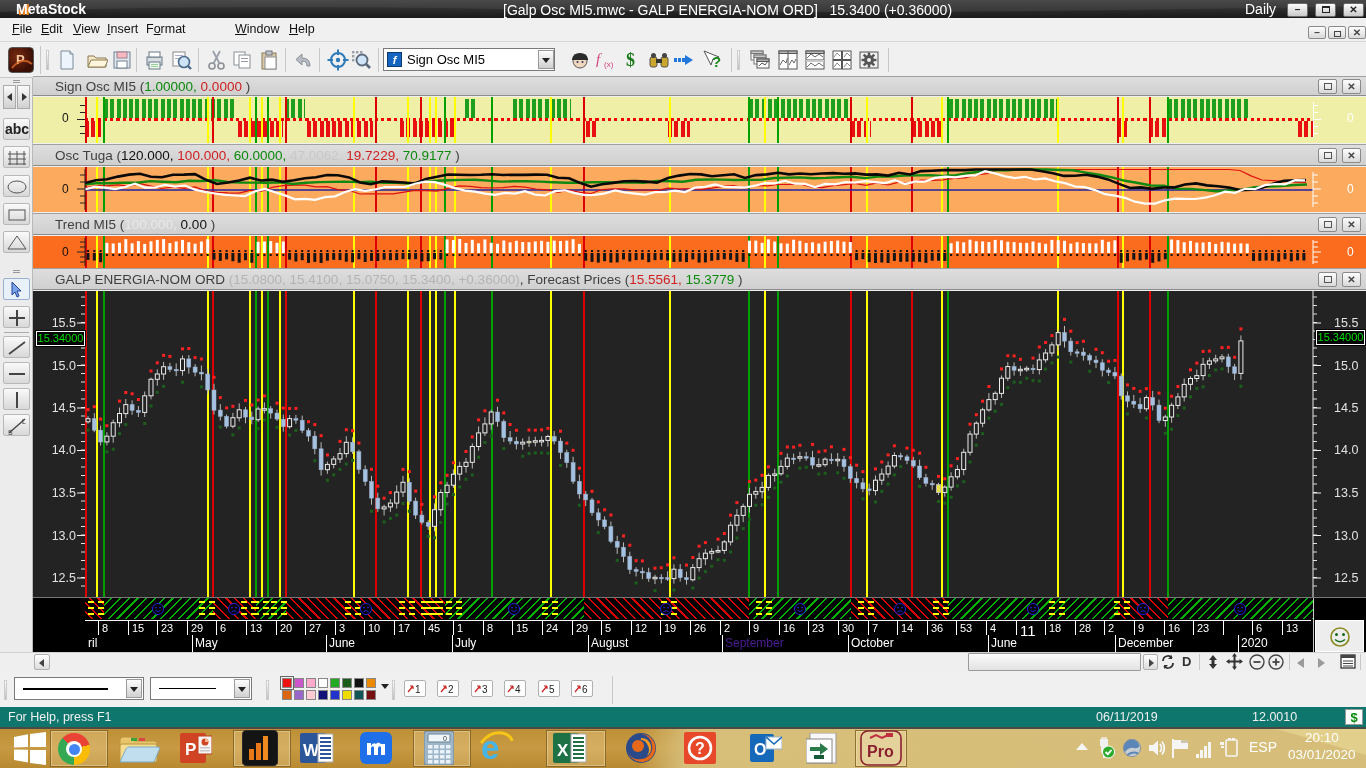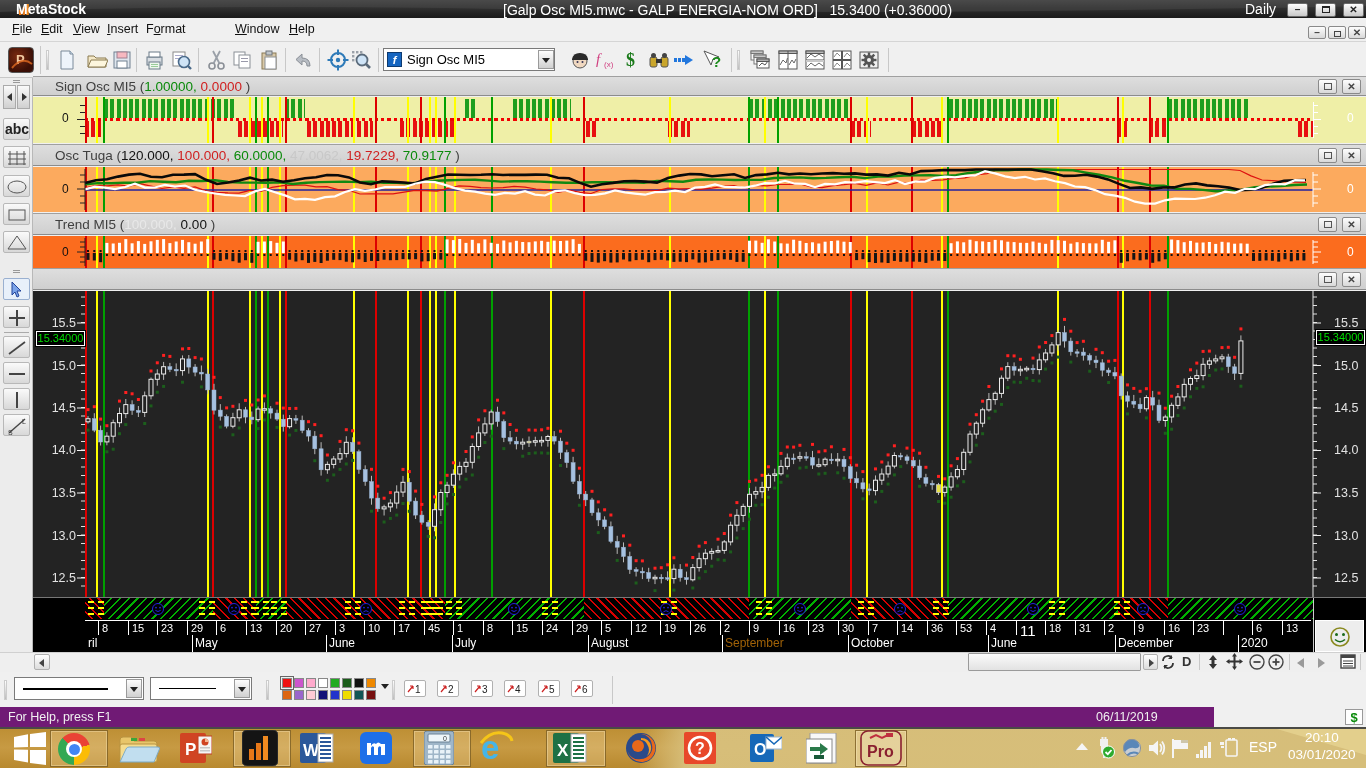--- a/index.html
+++ b/index.html
@@ -269,20 +269,21 @@
     <div class="abs" style="left:22px;top:3px;font-size:13.5px;color:#3f3f3f;">Osc Tuga (<span style="color:#111">120.000,</span> <span style="color:#d02020">100.000,</span> <span style="color:#0a8a0a">60.0000,</span> <span style="color:#c8c8c8">47.0062,</span> <span style="color:#d02020">19.7229,</span> <span style="color:#0a8a0a">70.9177</span> )</div>
     <div class="hdrbtn" style="left:1285px;top:3px;"><span style="display:inline-block;width:8px;height:7px;border:1px solid #555;margin-top:3px;"></span></div>
     <div class="hdrbtn" style="left:1309px;top:3px;">✕</div>
   </div>
 <div class="abs" style="left:33px;top:213px;width:1333px;height:22px;background:linear-gradient(#dedede,#cfcfcf);border-top:1px solid #a0a0a0;border-bottom:1px solid #8c8c8c;">
     <div class="abs" style="left:22px;top:3px;font-size:13.5px;color:#3f3f3f;">Trend MI5 (<span style="color:#e8e8e8">100.000,</span> <span style="color:#111">0.00</span> )</div>
     <div class="hdrbtn" style="left:1285px;top:3px;"><span style="display:inline-block;width:8px;height:7px;border:1px solid #555;margin-top:3px;"></span></div>
     <div class="hdrbtn" style="left:1309px;top:3px;">✕</div>
   </div>
 <div class="abs" style="left:33px;top:268px;width:1333px;height:22px;background:linear-gradient(#dedede,#cfcfcf);border-top:1px solid #a0a0a0;border-bottom:1px solid #8c8c8c;">
+    <div class="abs" style="left:22px;top:3px;font-size:13.5px;color:#3f3f3f;">GALP ENERGIA-NOM ORD <span style="color:#b4b4b4">(15.0800, 15.4100, 15.0750, 15.3400, +0.36000)</span>, Forecast Prices (<span style="color:#d02020">15.5561,</span> <span style="color:#0a8a0a">15.3779</span> )</div>
     <div class="hdrbtn" style="left:1285px;top:3px;"><span style="display:inline-block;width:8px;height:7px;border:1px solid #555;margin-top:3px;"></span></div>
     <div class="hdrbtn" style="left:1309px;top:3px;">✕</div>
   </div>
 <div class="abs" style="left:33px;top:97px;width:1333px;height:46px;background:#efefa7;">
     <div style="position:absolute;left:0;top:0;width:1333px;height:46px;overflow:hidden;">
       <div style="position:absolute;left:52px;top:0;width:1px;height:46px;background:#333;"></div>
       <div style="position:absolute;left:71px;top:2px;width:131px;height:19px;background:repeating-linear-gradient(90deg,#1e9e1e 0 4px,transparent 4px 6.3px);"></div>
       <div style="position:absolute;left:252px;top:2px;width:20px;height:19px;background:repeating-linear-gradient(90deg,#1e9e1e 0 4px,transparent 4px 6.3px);"></div>
       <div style="position:absolute;left:432px;top:2px;width:12px;height:19px;background:repeating-linear-gradient(90deg,#1e9e1e 0 4px,transparent 4px 6.3px);"></div>
       <div style="position:absolute;left:480px;top:2px;width:58px;height:19px;background:repeating-linear-gradient(90deg,#1e9e1e 0 4px,transparent 4px 6.3px);"></div>
@@ -1816,21 +1817,21 @@
 <div style="position:absolute;left:931px;top:622px;color:#fff;font-size:11px;">36</div>
 <div style="position:absolute;left:956px;top:620px;width:1px;height:15px;background:#fff;"></div>
 <div style="position:absolute;left:960px;top:622px;color:#fff;font-size:11px;">53</div>
 <div style="position:absolute;left:986px;top:620px;width:1px;height:15px;background:#fff;"></div>
 <div style="position:absolute;left:990px;top:622px;color:#fff;font-size:11px;">4</div>
 <div style="position:absolute;left:1016px;top:620px;width:1px;height:15px;background:#fff;"></div>
 <div style="position:absolute;left:1020px;top:622px;color:#fff;font-size:15px;">11</div>
 <div style="position:absolute;left:1045px;top:620px;width:1px;height:15px;background:#fff;"></div>
 <div style="position:absolute;left:1049px;top:622px;color:#fff;font-size:11px;">18</div>
 <div style="position:absolute;left:1075px;top:620px;width:1px;height:15px;background:#fff;"></div>
-<div style="position:absolute;left:1079px;top:622px;color:#fff;font-size:11px;">31</div>
+<div style="position:absolute;left:1079px;top:622px;color:#fff;font-size:11px;">28</div>
 <div style="position:absolute;left:1104px;top:620px;width:1px;height:15px;background:#fff;"></div>
 <div style="position:absolute;left:1108px;top:622px;color:#fff;font-size:11px;">2</div>
 <div style="position:absolute;left:1134px;top:620px;width:1px;height:15px;background:#fff;"></div>
 <div style="position:absolute;left:1138px;top:622px;color:#fff;font-size:11px;">9</div>
 <div style="position:absolute;left:1164px;top:620px;width:1px;height:15px;background:#fff;"></div>
 <div style="position:absolute;left:1168px;top:622px;color:#fff;font-size:11px;">16</div>
 <div style="position:absolute;left:1193px;top:620px;width:1px;height:15px;background:#fff;"></div>
 <div style="position:absolute;left:1197px;top:622px;color:#fff;font-size:11px;">23</div>
 <div style="position:absolute;left:1223px;top:620px;width:1px;height:15px;background:#fff;"></div>
 <div style="position:absolute;left:1252px;top:620px;width:1px;height:15px;background:#fff;"></div>
@@ -1840,21 +1841,21 @@
 <div style="position:absolute;left:88px;top:636px;color:#fff;font-size:12px;">ril</div>
 <div style="position:absolute;left:192px;top:635px;width:1px;height:17px;background:#fff;"></div>
 <div style="position:absolute;left:195px;top:636px;color:#fff;font-size:12px;">May</div>
 <div style="position:absolute;left:326px;top:635px;width:1px;height:17px;background:#fff;"></div>
 <div style="position:absolute;left:329px;top:636px;color:#fff;font-size:12px;">June</div>
 <div style="position:absolute;left:452px;top:635px;width:1px;height:17px;background:#fff;"></div>
 <div style="position:absolute;left:455px;top:636px;color:#fff;font-size:12px;">July</div>
 <div style="position:absolute;left:588px;top:635px;width:1px;height:17px;background:#fff;"></div>
 <div style="position:absolute;left:591px;top:636px;color:#fff;font-size:12px;">August</div>
 <div style="position:absolute;left:722px;top:635px;width:1px;height:17px;background:#fff;"></div>
-<div style="position:absolute;left:725px;top:636px;color:#a16207;font-size:12px;">September</div>
+<div style="position:absolute;left:725px;top:636px;color:#4c1d95;font-size:12px;">September</div>
 <div style="position:absolute;left:848px;top:635px;width:1px;height:17px;background:#fff;"></div>
 <div style="position:absolute;left:851px;top:636px;color:#fff;font-size:12px;">October</div>
 <div style="position:absolute;left:988px;top:635px;width:1px;height:17px;background:#fff;"></div>
 <div style="position:absolute;left:991px;top:636px;color:#fff;font-size:12px;">June</div>
 <div style="position:absolute;left:1115px;top:635px;width:1px;height:17px;background:#fff;"></div>
 <div style="position:absolute;left:1118px;top:636px;color:#fff;font-size:12px;">December</div>
 <div style="position:absolute;left:1238px;top:635px;width:1px;height:17px;background:#fff;"></div>
 <div style="position:absolute;left:1241px;top:636px;color:#fff;font-size:12px;">2020</div>
 <div class="abs" style="left:1313px;top:598px;width:1px;height:54px;background:#ccc;"></div>
 <div class="abs" style="left:1315px;top:620px;width:49px;height:32px;background:#ededed;border:1px solid #fff;">
@@ -1962,21 +1963,21 @@
     <div class="abs tbtn" style="left:538px;top:8px;width:22px;height:17px;background:#fff;"><svg width="20" height="15">
         <path d="M3 11 L8 5 M8 5 L8 8 M8 5 L5 5" stroke="#cc2222" stroke-width="1.2" fill="none"></path>
         <text x="10" y="12" font-size="10" fill="#222">5</text>
       </svg></div>
     <div class="abs tbtn" style="left:571px;top:8px;width:22px;height:17px;background:#fff;"><svg width="20" height="15">
         <path d="M3 11 L8 5 M8 5 L8 8 M8 5 L5 5" stroke="#cc2222" stroke-width="1.2" fill="none"></path>
         <text x="10" y="12" font-size="10" fill="#222">6</text>
       </svg></div>
     <div class="sep" style="left:612px;top:4px;height:28px;"></div>
   </div>
-<div class="abs" style="left:0;top:707px;width:1214px;height:20px;background:#701a75;">
+<div class="abs" style="left:0;top:707px;width:1366px;height:20px;background:#0f766e;">
 <div class="abs" style="left:8px;top:3px;color:#f0f0f0;font-size:12.5px;">For Help, press F1</div>
 <div class="abs" style="left:1096px;top:3px;color:#f0f0f0;font-size:12.5px;">06/11/2019</div>
 <div class="abs" style="left:1252px;top:3px;color:#f0f0f0;font-size:12.5px;">12.0010</div>
 <div class="abs" style="left:1345px;top:2px;width:18px;height:16px;background:#fff;border:1px solid #999;color:#0a8a0a;font-weight:bold;font-size:13px;text-align:center;line-height:15px;">$</div>
 </div>
 <div class="abs" style="left:0;top:727px;width:1366px;height:41px;overflow:hidden;">
     <div class="abs" style="left:0;top:0;width:1366px;height:41px;background:linear-gradient(180deg,#bd8e33,#c79a43 50%,#b8892f);"></div>
     <div class="abs" style="left:640px;top:0;width:726px;height:41px;background:linear-gradient(100deg,rgba(216,192,124,0) 0%,rgba(216,192,124,0.95) 7%,rgba(214,190,122,1) 100%);"></div>
     <svg class="abs" style="left:1230px;top:0" width="136" height="41">
       <path d="M136 0 L136 28 L40 0 Z" fill="#e6d391" opacity="0.8"></path>

